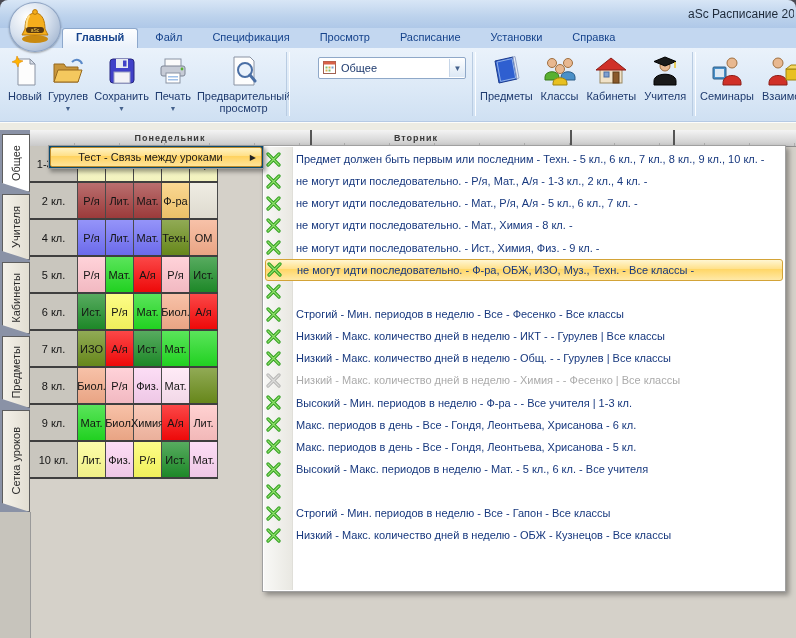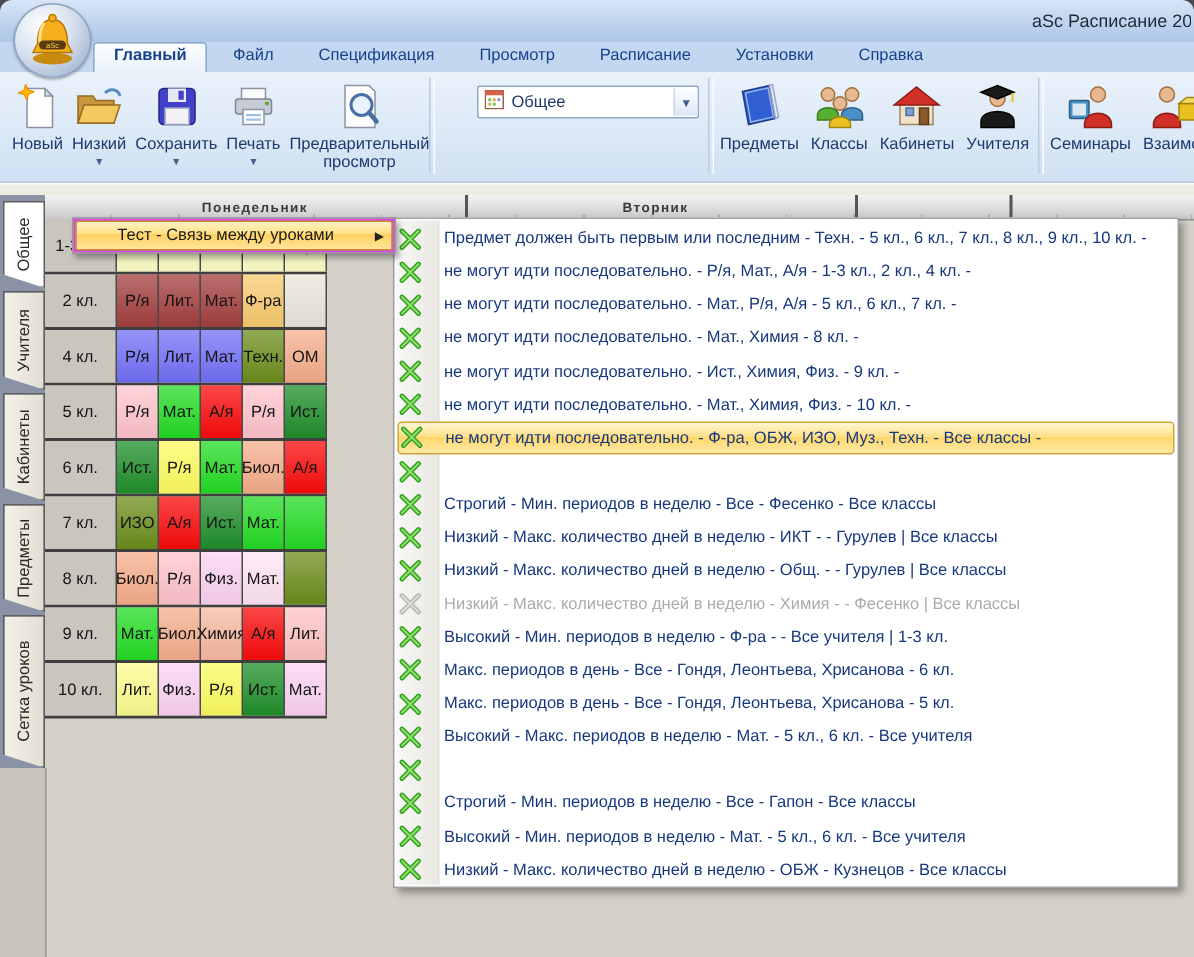--- a/index.html
+++ b/index.html
@@ -53,21 +53,21 @@
      background:repeating-linear-gradient(90deg,transparent 0 44px,#ADADAD 44px 45px);}
   .daysep{position:absolute;top:0;width:2px;height:16px;background:#555;}
   .dayname{position:absolute;top:3px;font-size:9px;font-weight:bold;color:#3A3A3A;letter-spacing:1px;text-align:center;}
   .grid{left:30px;top:146px;}
   .grow{display:flex;height:37px;box-sizing:border-box;border-bottom:2px solid #3F3F3F;}
   .gcell{box-sizing:border-box;border-right:1px solid #4A4A4A;display:flex;align-items:center;justify-content:center;
      font-size:11px;color:#141414;background-image:linear-gradient(rgba(255,255,255,.25),rgba(0,0,0,.05));}
   .glabel{width:48px;background-color:#C9C6BE;background-image:none;font-size:11px;}
   .gc{width:28px;}
   
-  .pmenu{left:48px;top:145px;width:216px;height:24px;background:#d946ef;border:1px solid #9A9A9A;
+  .pmenu{left:48px;top:145px;width:216px;height:24px;background:#0c4a6e;border:1px solid #9A9A9A;
      box-shadow:2px 3px 4px rgba(0,0,0,.35);z-index:40;box-sizing:border-box;padding:1px;}
   .pmenu .sel-item{height:100%;box-sizing:border-box;border:1px solid #C08E2C;border-radius:2px;
      background:linear-gradient(#FFF3C2,#FFDF86 45%,#FFD25E 46%,#FFE49A);
      display:flex;align-items:center;font-size:11px;color:#1A1A1A;}
   .pmenu .ptext{flex:1;text-align:center;}
   .pmenu .arrow{font-size:8px;color:#222;margin-right:5px;}
   .smenu{left:262px;top:145px;width:524px;height:447px;background:#FFFFFF;border:1px solid #A0A0A0;
      box-shadow:3px 3px 5px rgba(0,0,0,.35);z-index:39;box-sizing:border-box;padding:2px 2px;}
   .strip{position:absolute;left:1px;top:1px;bottom:1px;width:28px;
      background:linear-gradient(90deg,#F8F8F6,#E9E8E2);border-right:1px solid #E0DFD9;}
@@ -123,21 +123,21 @@
       <span>Новый</span>
   </div>
   <div class="bigbtn">
     <span class="ic">
       <svg width="32" height="26" viewBox="0 0 32 26">
           <path d="M2 6 L12 6 L14 9 L26 9 L26 24 L2 24 Z" fill="#C8963C" stroke="#96691E"></path>
           <path d="M6 12 L30 12 L26 24 L2 24 Z" fill="#F4C85E" stroke="#96691E"></path>
           <path d="M20 4 C24 0 29 2 30 6" stroke="#5A89C8" stroke-width="2" fill="none"></path>
         </svg>
     </span>
-      <span>Низкий</span>
+      <span>Гурулев</span>
     <span class="dd">▼</span>
   </div>
   <div class="bigbtn">
     <span class="ic">
       <svg width="28" height="28" viewBox="0 0 28 28">
           <rect x="2" y="2" width="24" height="24" rx="3" fill="#4040C8" stroke="#26267E"></rect>
           <rect x="8" y="2" width="12" height="9" fill="#E6E9F2"></rect>
           <rect x="15" y="3.5" width="3.5" height="6" fill="#4040C8"></rect>
           <rect x="6" y="15" width="16" height="11" fill="#F2F2F6" stroke="#9AA0C0"></rect>
         </svg>
@@ -283,21 +283,21 @@
       <span>Предметы</span>
     </div>
     <div class="vtab" style="top: 410px; height: 100px;">
       <span>Сетка уроков</span>
     </div>
   </div>
 
 <div class="abs dayheader">
   <div class="dayname" style="left:0;width:280px;">Понедельник</div>
   <div class="daysep" style="left:280px;"></div>
-  <div class="dayname" style="left:282px;width:208px;margin-left:21px;">Вторник</div>
+  <div class="dayname" style="left:282px;width:208px;">Вторник</div>
   <div class="daysep" style="left:540px;"></div>
   <div class="daysep" style="left:643px;"></div>
 </div>
 
 <div class="abs grid" id="grid">
     <div class="grow">
       <div class="gcell glabel">1-3 кл.</div>
       <div class="gcell gc" style="background-color: rgb(255, 255, 200);">Техн.</div>
       <div class="gcell gc" style="background-color: rgb(255, 255, 200);">Мат.</div>
       <div class="gcell gc" style="background-color: rgb(255, 255, 200);">Р/я</div>
@@ -417,29 +417,20 @@
     </div>
     <div class="mi">
       <span class="micon">
         <svg width="15" height="15" viewBox="0 0 15 15">
           <path d="M2 2 C6 6 9 9 13 13 M13 2 C9 6 6 9 2 13" stroke="#2F9E1F" stroke-width="3.2" fill="none" stroke-linecap="round"></path>
           <path d="M2 2 C6 6 9 9 13 13 M13 2 C9 6 6 9 2 13" stroke="#90E06A" stroke-width="1.3" fill="none" stroke-linecap="round"></path>
         </svg>
       </span>
       <span class="mtext">не могут идти последовательно. - Ист., Химия, Физ. - 9 кл. -</span>
     </div>
-    <div class="mi">
-      <span class="micon">
-        <svg width="15" height="15" viewBox="0 0 15 15">
-          <path d="M2 2 C6 6 9 9 13 13 M13 2 C9 6 6 9 2 13" stroke="#2F9E1F" stroke-width="3.2" fill="none" stroke-linecap="round"></path>
-          <path d="M2 2 C6 6 9 9 13 13 M13 2 C9 6 6 9 2 13" stroke="#90E06A" stroke-width="1.3" fill="none" stroke-linecap="round"></path>
-        </svg>
-      </span>
-      <span class="mtext">не могут идти последовательно. - Мат., Химия, Физ. - 10 кл. -</span>
-    </div>
     <div class="mi sel">
       <span class="micon">
         <svg width="15" height="15" viewBox="0 0 15 15">
           <path d="M2 2 C6 6 9 9 13 13 M13 2 C9 6 6 9 2 13" stroke="#2F9E1F" stroke-width="3.2" fill="none" stroke-linecap="round"></path>
           <path d="M2 2 C6 6 9 9 13 13 M13 2 C9 6 6 9 2 13" stroke="#90E06A" stroke-width="1.3" fill="none" stroke-linecap="round"></path>
         </svg>
       </span>
       <span class="mtext">не могут идти последовательно. - Ф-ра, ОБЖ, ИЗО, Муз., Техн. - Все классы -</span>
     </div>
     <div class="mi">
@@ -539,24 +530,15 @@
       </span>
       <span class="mtext">Строгий - Мин. периодов в неделю - Все - Гапон - Все классы</span>
     </div>
     <div class="mi">
       <span class="micon">
         <svg width="15" height="15" viewBox="0 0 15 15">
           <path d="M2 2 C6 6 9 9 13 13 M13 2 C9 6 6 9 2 13" stroke="#2F9E1F" stroke-width="3.2" fill="none" stroke-linecap="round"></path>
           <path d="M2 2 C6 6 9 9 13 13 M13 2 C9 6 6 9 2 13" stroke="#90E06A" stroke-width="1.3" fill="none" stroke-linecap="round"></path>
         </svg>
       </span>
-      <span class="mtext">Высокий - Мин. периодов в неделю - Мат. - 5 кл., 6 кл. - Все учителя</span>
-    </div>
-    <div class="mi">
-      <span class="micon">
-        <svg width="15" height="15" viewBox="0 0 15 15">
-          <path d="M2 2 C6 6 9 9 13 13 M13 2 C9 6 6 9 2 13" stroke="#2F9E1F" stroke-width="3.2" fill="none" stroke-linecap="round"></path>
-          <path d="M2 2 C6 6 9 9 13 13 M13 2 C9 6 6 9 2 13" stroke="#90E06A" stroke-width="1.3" fill="none" stroke-linecap="round"></path>
-        </svg>
-      </span>
       <span class="mtext">Низкий - Макс. количество дней в неделю - ОБЖ - Кузнецов - Все классы</span>
     </div>
   </div>
 
 </body></html>

